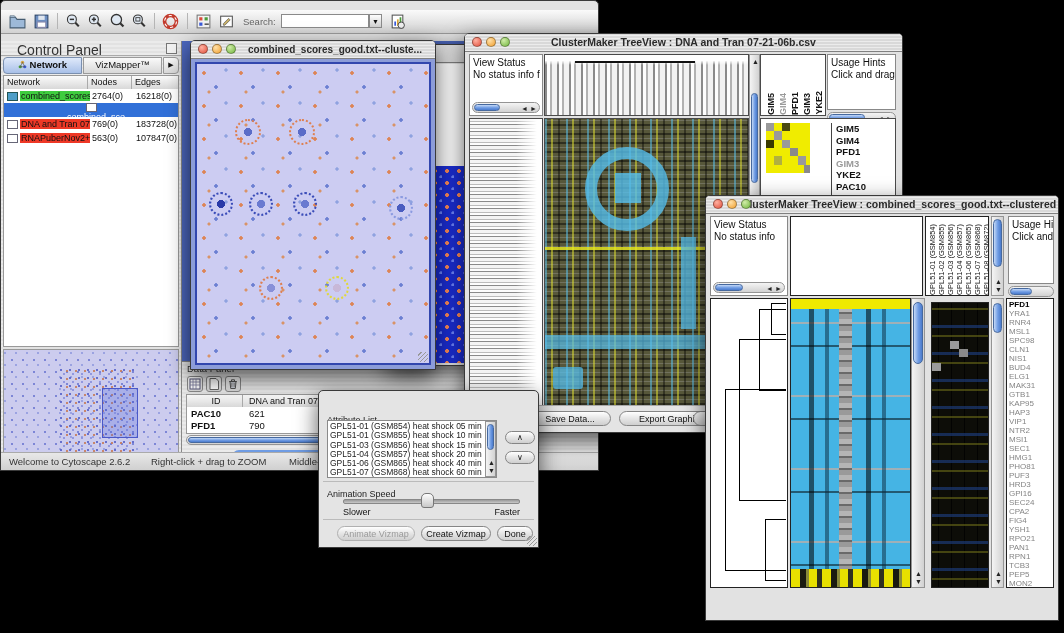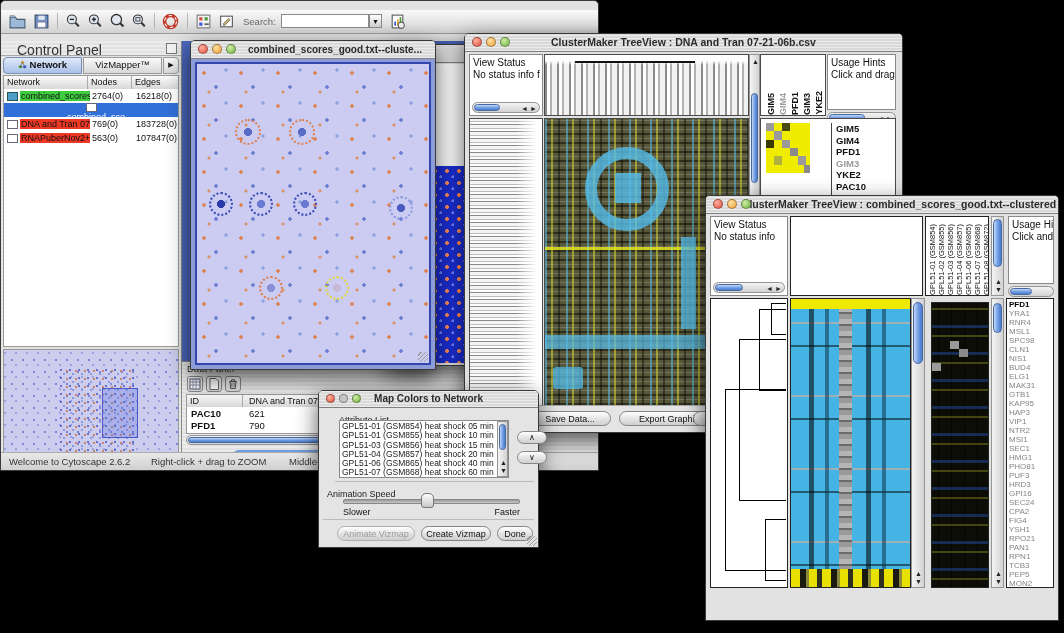--- a/index.html
+++ b/index.html
@@ -209,21 +209,21 @@
               <path d="M3 1.5h6l2.5 2.5v8.5H3z" fill="#fff" stroke="#666"></path>
             </svg></span>
         <span class="tinybtn" style="position:relative;"><svg width="14" height="14" viewBox="0 0 14 14">
               <path d="M4 4.5h6l-.7 7H4.7z" fill="#c9cdd4" stroke="#555"></path>
               <path d="M3.2 4.5h7.6M5.5 4V2.8h3V4" fill="none" stroke="#555"></path>
               <path d="M5.5 6v4M7 6v4M8.5 6v4" stroke="#888" stroke-width=".7"></path>
             </svg></span>
       </div>
       <div style="position:absolute;left:4px;top:32px;width:330px;height:38px;background:#fff;border:1px solid #999;">
         <div style="display:flex;height:12px;">
-          <span class="hcell" style="width:56px;text-align:left;">ID</span>
+          <span class="hcell" style="width:56px;text-align:center;">ID</span>
           <span class="hcell" style="flex:1;border-right:none;padding-left:6px;">DNA and Tran 07-21-06</span>
         </div>
         <div>
 
         <div class="drow">
             <span class="did">PAC10</span>
             <span class="dval">621</span>
           </div>
             <div class="drow">
             <span class="did">PFD1</span>
@@ -367,29 +367,21 @@
     </div>
 
     <div style="position:absolute;left:0;bottom:0;width:100%;height:26px;background:#e4e4e4;border-top:1px solid #aaa;">
       <div class="aqua" style="left:64px;top:5px;width:82px;">Save Data...</div>
       <div class="aqua" style="left:154px;top:5px;width:112px;">Export Graphics...</div>
       <div class="aqua" style="left:228px;top:5px;width:68px;left:228px;">Flip Tree N</div>
     </div>
   </div>
 
   <div class="win" style="left:318px;top:390px;width:219px;height:156px;z-index:6;background:#e4e4e4;">
-    <div class="tbar" style="height:16px;">
-      <div class="lights" style="top:3px;">
-        <span class="light l-r" style="width:9px;height:9px;"></span>
-        <span class="light l-off" style="width:9px;height:9px;"></span>
-        <span class="light l-g" style="width:9px;height:9px;"></span>
-      </div>
-      <div class="ttl" style="line-height:16px;font-size:10px;">Map Colors to Network</div>
-    </div>
-    <div style="position:absolute;left:4px;top:18px;right:4px;height:72px;border-bottom:1px solid #bbb;margin-left:12px;">
+    <div style="position:absolute;left:4px;top:18px;right:4px;height:72px;border-bottom:1px solid #bbb;">
       <span style="font-size:9px;color:#222;padding-left:4px;">Attribute List</span>
       <div class="panel" style="left:4px;top:11px;width:170px;height:58px;border-color:#8a8a8a;">
         <div class="attritems" style="padding:1px 0 0 2px;">
 
         <div>GPL51-01 (GSM854) heat shock 05 min</div>
             <div>GPL51-01 (GSM855) heat shock 10 min</div>
             <div>GPL51-03 (GSM856) heat shock 15 min</div>
             <div>GPL51-04 (GSM857) heat shock 20 min</div>
             <div>GPL51-06 (GSM865) heat shock 40 min</div>
             <div>GPL51-07 (GSM868) heat shock 60 min</div>

